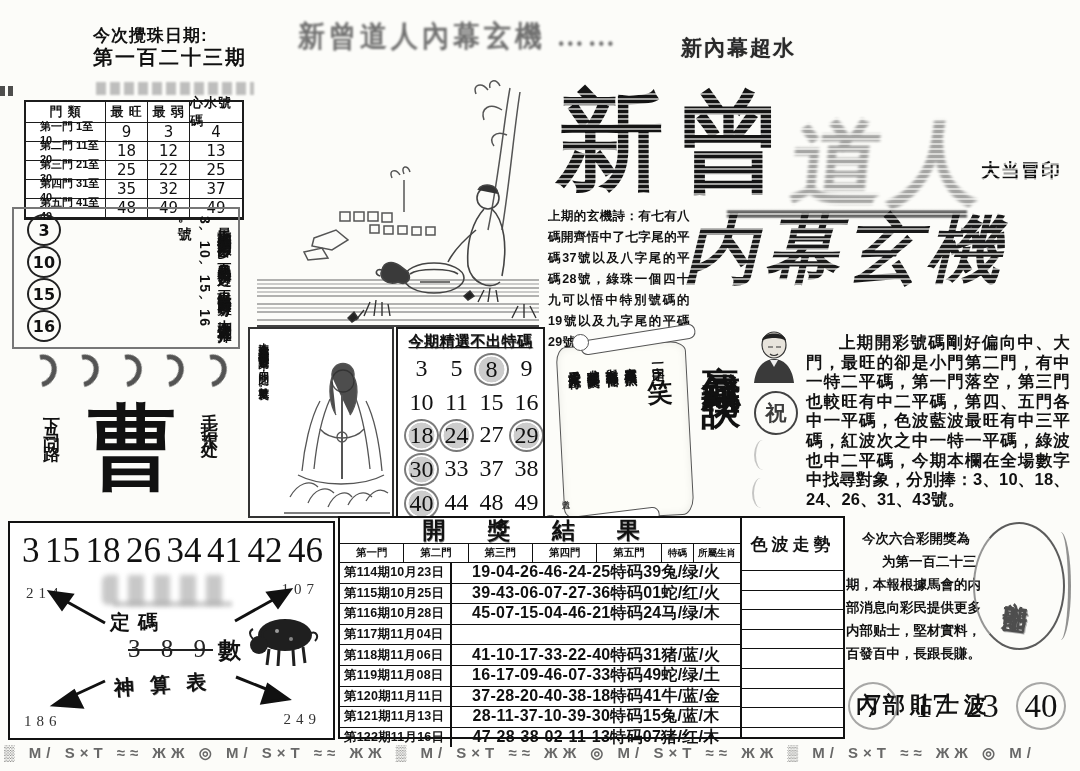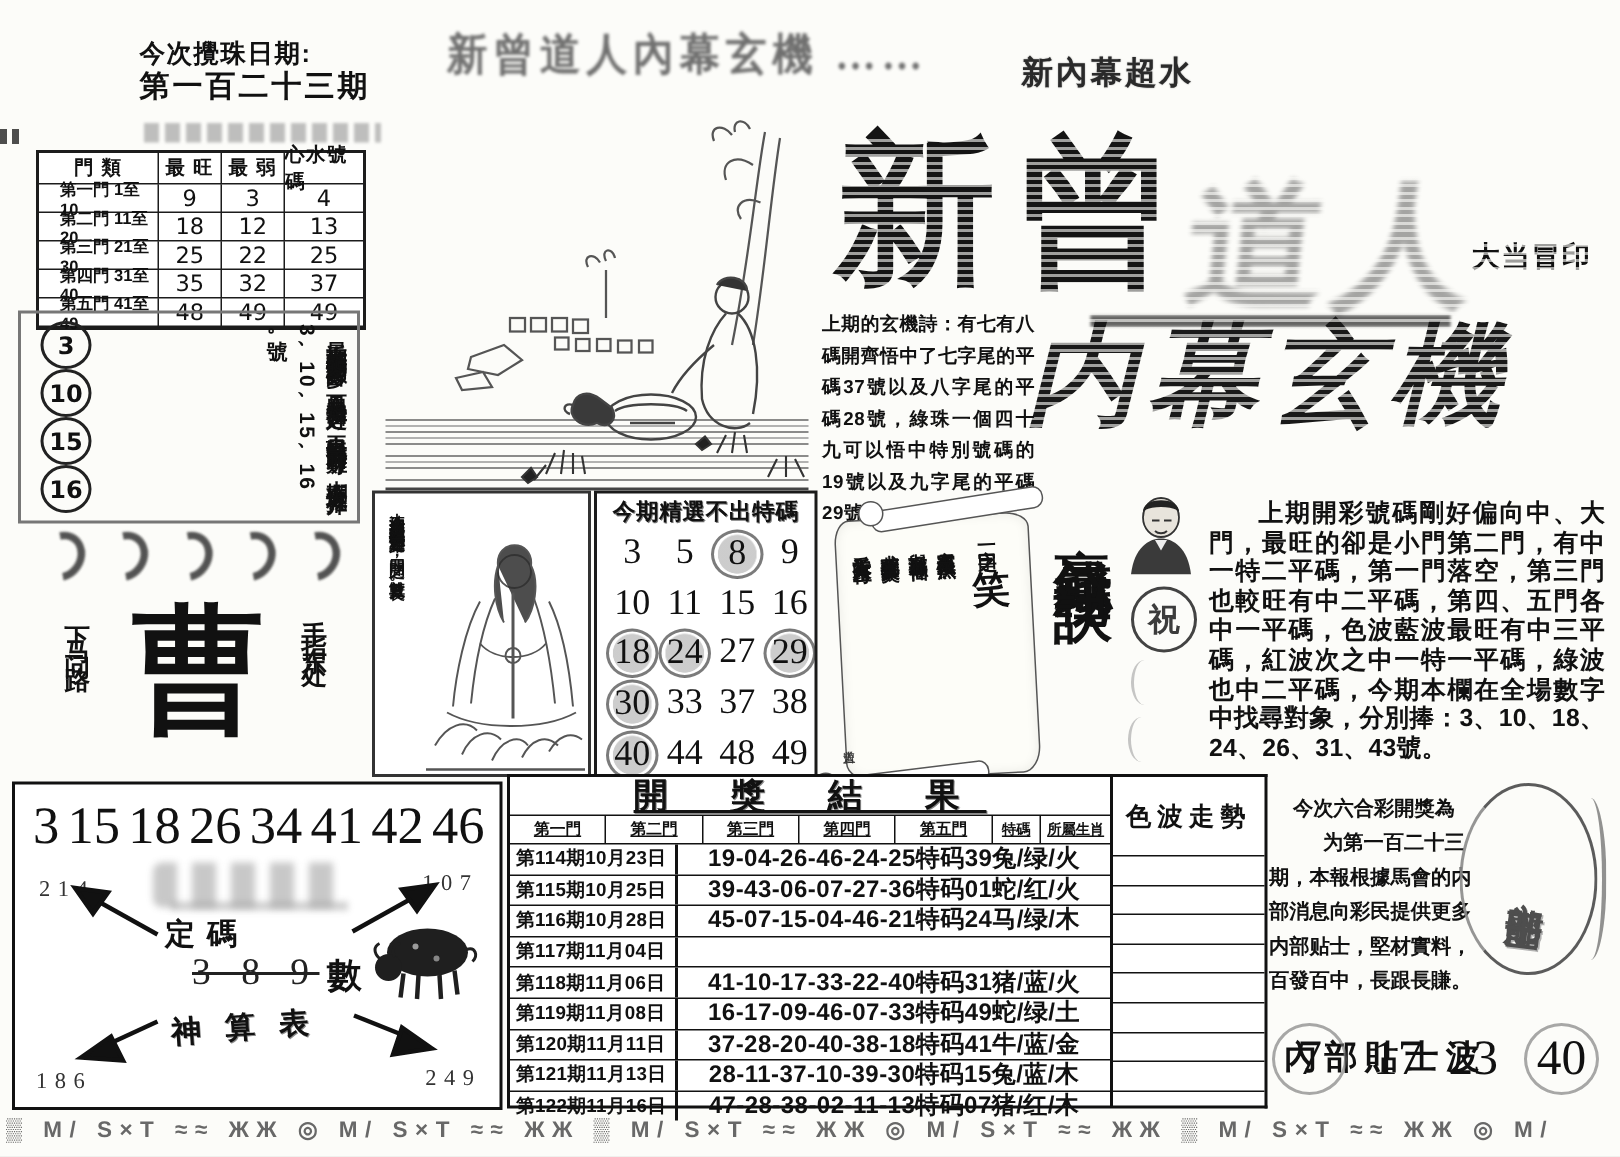--- a/index.html
+++ b/index.html
@@ -73,21 +73,21 @@
 
   
   .bagua-box{left:248px;top:327px;width:146px;height:191px;border:2px solid #333;box-sizing:border-box;background:#fff;}
   .bagua-caption{left:6px;top:5px;height:150px;writing-mode:vertical-rl;font-size:10.5px;font-weight:700;
     line-height:1.45;letter-spacing:1px;z-index:2;}
   .bagua-svg{left:0;top:0;width:142px;height:187px;}
 
   
   .ex-box{left:396px;top:327px;width:149px;height:191px;border:2.5px solid #1a1a1a;box-sizing:border-box;background:#fff;}
   .ex-title{margin-top:3px;text-align:center;font-size:15px;font-weight:900;letter-spacing:.5px;
-    text-shadow:.6px .6px 0 #777;}
+    text-shadow:.6px .6px 0 #777;text-decoration:underline;}
   #ex-grid{display:grid;grid-template-columns:repeat(4,1fr);padding:2px 6px;row-gap:1px;}
   .ex-n{height:31px;display:flex;align-items:center;justify-content:center;font-size:24px;
     font-family:"Liberation Serif",serif;}
   .ex-n.circ{border:2px solid rgba(35,35,35,.6);border-radius:50%;
     background:radial-gradient(circle,rgba(110,110,110,.35) 0 60%,transparent 62%);
     width:31px;height:29px;justify-self:center;align-self:center;}
 
   
   .scroll{left:546px;top:332px;width:158px;height:200px;}
   .scroll-body{left:14px;top:12px;width:128px;height:172px;background:#fdfdf8;border:1.5px solid #555;
@@ -116,21 +116,21 @@
   .arc1{left:754px;top:440px;}
   .arc2{left:752px;top:478px;}
   .win-text{left:806px;top:333px;width:264px;font-size:16.5px;font-weight:900;line-height:19.6px;
     text-align:justify;text-indent:2em;letter-spacing:.2px;}
 
   
   .res-table{left:338px;top:516px;width:404px;height:223px;border:2px solid #111;box-sizing:border-box;background:#fff;}
   .res-head{display:flex;height:44px;border-bottom:1.5px solid #111;}
   .res-issue-h{width:112px;border-right:2px solid #111;display:flex;align-items:center;justify-content:center;
     font-size:25px;font-weight:900;font-family:"Liberation Serif",serif;letter-spacing:8px;text-shadow:.7px .7px 0 #888;}
-  .res-right-h{flex:1;display:flex;flex-direction:column;text-decoration:underline;}
+  .res-right-h{flex:1;display:flex;flex-direction:column;}
   .res-big-h{height:25px;display:flex;align-items:center;justify-content:center;font-size:23px;
     font-weight:900;font-family:"Liberation Serif",serif;letter-spacing:18px;text-shadow:.7px .7px 0 #888;white-space:nowrap;overflow:hidden;}
   .res-cols{flex:1;display:flex;border-top:1.5px solid #111;font-size:10.5px;font-weight:700;}
   .res-col{display:flex;align-items:center;justify-content:center;border-right:1px solid #111;white-space:nowrap;overflow:hidden;}
   .res-col:last-child{border-right:none;}
   .res-col.door{flex:1.45;}
   .res-col.special{flex:.72;font-size:9.5px;}
   .res-col.zodiac{flex:1.05;font-size:9.5px;}
   .res-row{display:flex;height:19.6px;border-top:1.5px solid #111;}
   .res-row:first-of-type{border-top:none;}

